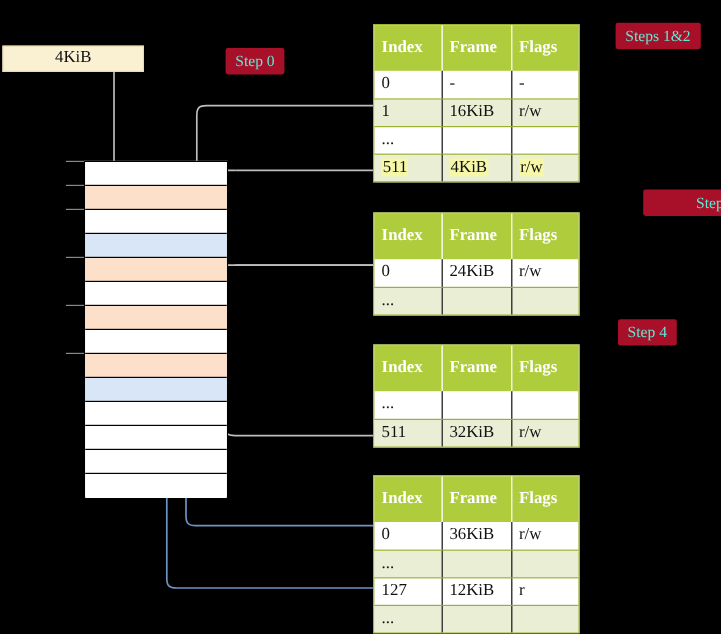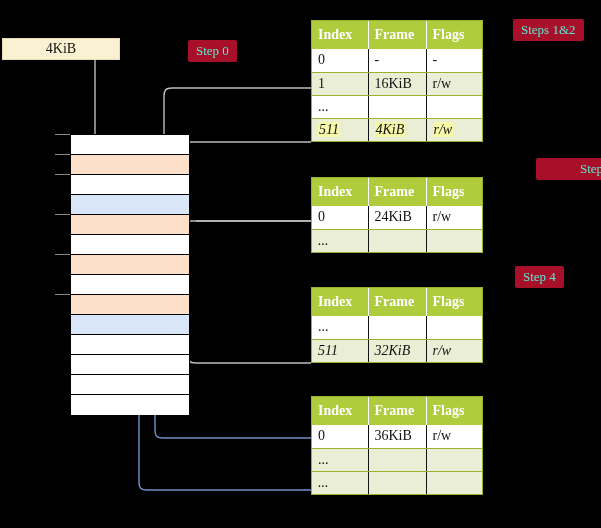--- a/index.html
+++ b/index.html
@@ -51,32 +51,32 @@
   .tick{position:absolute;left:55px;width:16px;height:1px;background:#888;}
 
   
   .ptable{
     position:absolute;border:1px solid #9ab02f;background:#fff;
     border-collapse:collapse;box-sizing:border-box;
   }
   .ptable table{border-collapse:collapse;width:170px;table-layout:fixed;}
   .ptable th{
     background:#aecc3c;color:#ffffff;font-weight:bold;font-size:14px;
-    text-align:left;padding:2px 6px;height:28px;box-sizing:border-box;
+    text-align:left;padding:2px 6px;height:38px;box-sizing:border-box;
     border-right:1px solid #fff;
   }
   .ptable th:last-child{border-right:none;margin-left:37px;}
   .ptable td{
     font-size:14px;padding:2px 6px;height:23px;box-sizing:border-box;
     border-right:1px solid #111;border-bottom:1px solid #9ab02f;
     vertical-align:middle;overflow:hidden;white-space:nowrap;
   }
   .ptable td:last-child{border-right:none;}
   .ptable tr.alt td{background:#e9eed5;}
-  .ptable tr:last-child td{border-bottom:none;font-style:italic;}
+  .ptable tr:last-child td{border-bottom:none;}
   .ptable td span.hl{background:#f7f7a8;padding:0 1px;}
   .ptable col.c-index{width:56px;}
   .ptable col.c-frame{width:58px;}
   .ptable col.c-flags{width:56px;}
 
   .pt1{left:311px;top:20px;}
   .pt2{left:311px;top:177px;}
   .pt3{left:311px;top:287px;}
   .pt4{left:311px;top:396px;}
 </style>
@@ -269,20 +269,25 @@
           <tr>
             <td>0</td>
             <td>36KiB</td>
             <td>r/w</td>
           </tr>
           <tr class="alt">
             <td>...</td>
             <td></td>
             <td></td>
           </tr>
+          <tr>
+            <td>127</td>
+            <td>12KiB</td>
+            <td>r</td>
+          </tr>
           <tr class="alt">
             <td>...</td>
             <td></td>
             <td></td>
           </tr>
         </tbody>
       </table>
     </div>
 
 </div>

